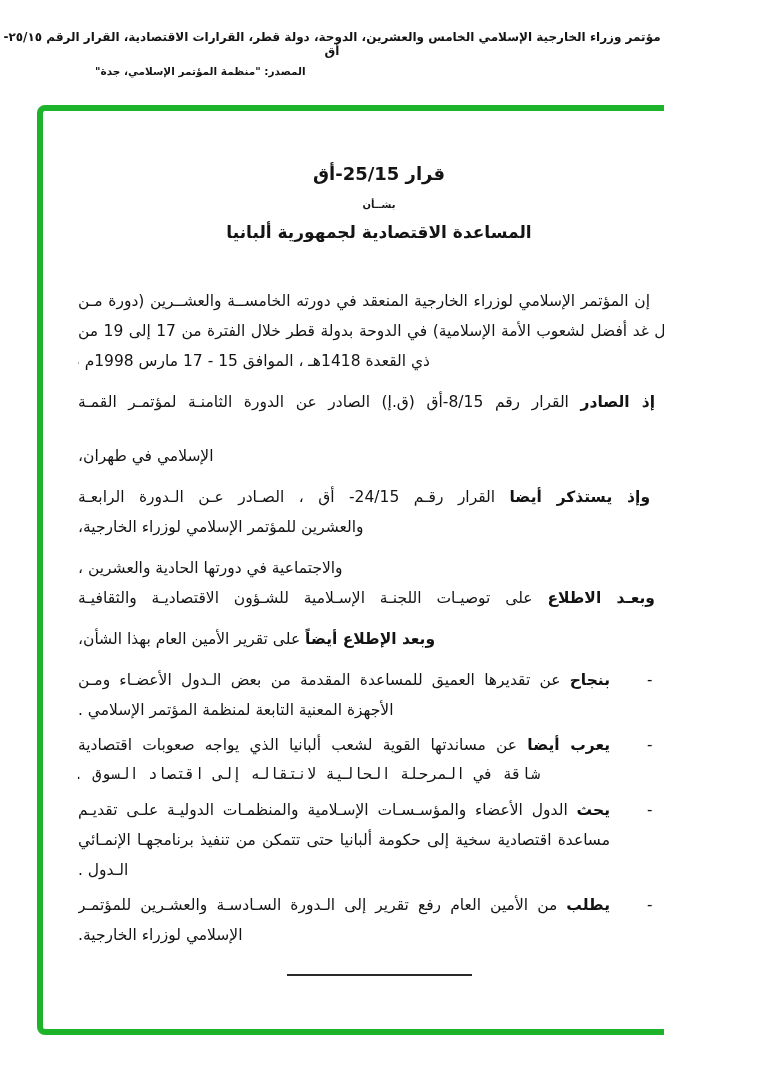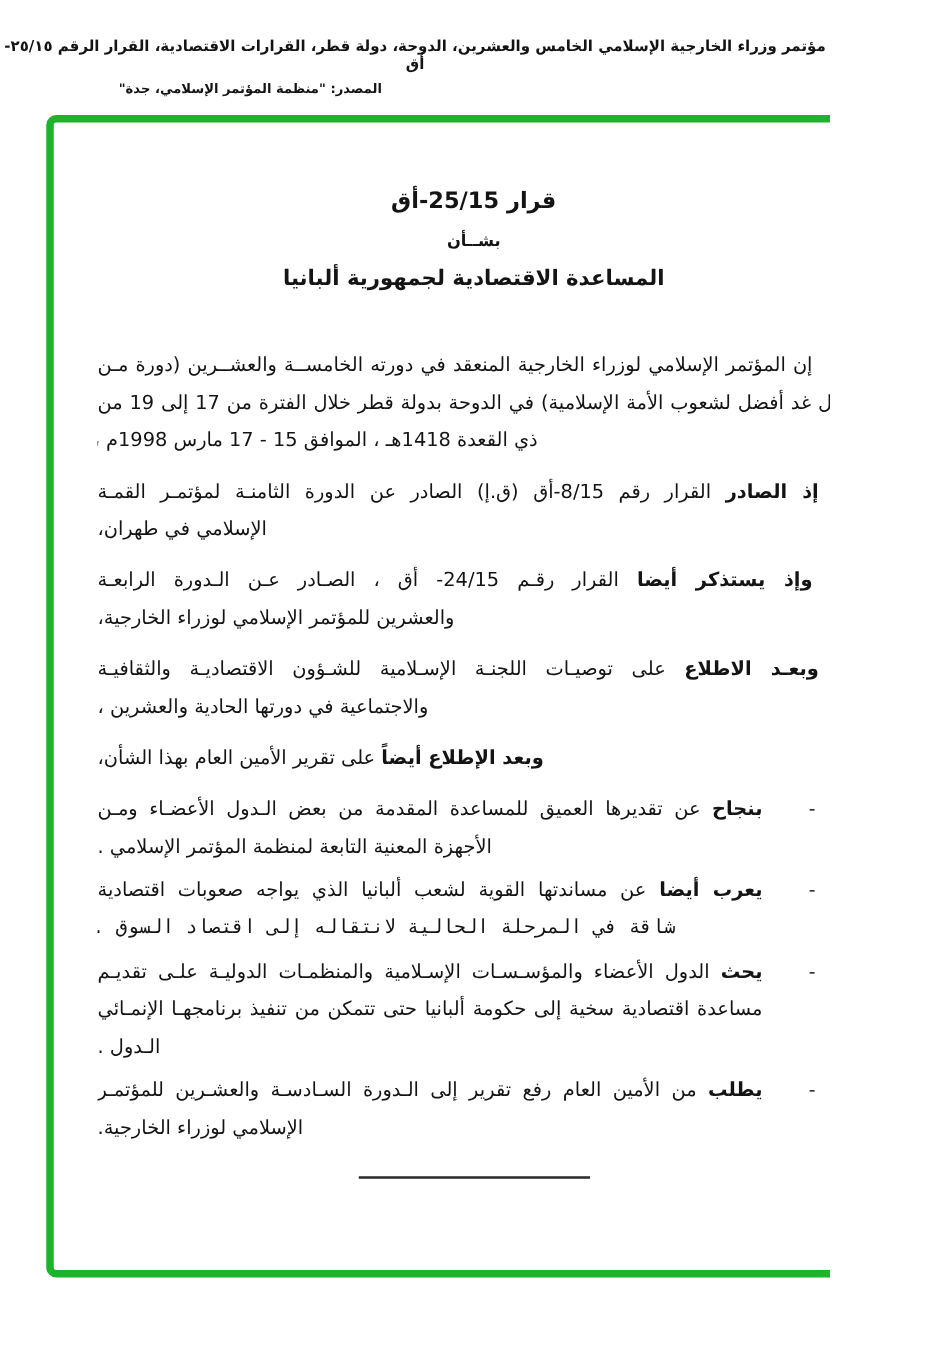--- a/index.html
+++ b/index.html
@@ -3,25 +3,25 @@
 <meta charset="utf-8">
 <style>
   html,body{margin:0;padding:0;background:#ffffff;}
   .page{position:relative;width:664px;height:1078px;background:#fff;overflow:hidden;
         font-family:"DejaVu Sans","Liberation Sans",sans-serif;color:#141414;}
   
   .hdr{direction:rtl;}
   .hdr1{padding-top:30px;text-align:center;font-weight:bold;font-size:12px;letter-spacing:0;}
   .hdr2{margin-top:7px;text-align:left;padding-left:95px;font-weight:bold;font-size:10.5px;}
   
-  .frame{position:absolute;left:37px;top:92px;width:681px;height:930px;box-sizing:border-box;
+  .frame{position:absolute;left:37px;top:105px;width:681px;height:930px;box-sizing:border-box;
          border:6px solid #1db32b;border-radius:8px;padding:0 32px 0 35px;background:#fff;}
   .titles{direction:rtl;text-align:center;margin-top:52px;font-weight:bold;}
   .t1{font-size:18px;}
-  .t2{font-size:13px;margin-top:15px;letter-spacing:1px;}
+  .t2{font-size:10px;margin-top:15px;letter-spacing:1px;}
   .t3{font-size:17px;margin-top:12px;}
   
   .docbody{direction:rtl;margin-top:44px;font-size:15.5px;}
   .para{margin-bottom:11px;}
   .line{height:30px;line-height:30px;text-align:left;white-space:nowrap;overflow:hidden;}
   .line.j{text-align:justify;text-align-last:justify;}
   .line b{font-weight:bold;}
   .item{display:flex;direction:rtl;margin-bottom:5px;}
   .num{flex:none;width:70px;height:30px;line-height:30px;display:flex;gap:15px;padding-right:3px;
        box-sizing:border-box;font-size:15px;}
@@ -46,29 +46,29 @@
     </div>
 
     <div class="docbody" id="docbody">
         <div class="para">
           <div class="line j" style="padding-right: 30px;">إن المؤتمر الإسلامي لوزراء الخارجية المنعقد في دورته الخامســة والعشــرين (دورة مـن</div>
           <div class="line j">أجل غد أفضل لشعوب الأمة الإسلامية) في الدوحة بدولة قطر خلال الفترة من 17 إلى 19 من</div>
           <div class="line" style="padding-right: 250px;">ذي القعدة 1418هـ ، الموافق 15 - 17 مارس 1998م ،</div>
         </div>
         <div class="para">
           <div class="line j" style="padding-right: 25px;"><b>إذ الصادر</b> القرار رقم 8/15-أق (ق.إ) الصادر عن الدورة الثامنـة لمؤتمـر القمـة</div>
-          <div class="line" style="padding-right: 70px;">الإسلامي في طهران،</div>
+          <div class="line" style="padding-right: 70px; margin-top: 24px;">الإسلامي في طهران،</div>
         </div>
         <div class="para">
           <div class="line j" style="padding-right: 30px;"><b>وإذ يستذكر أيضا</b> القرار رقـم 24/15- أق ، الصـادر عـن الـدورة الرابعـة</div>
           <div class="line" style="padding-right: 160px;">والعشرين للمؤتمر الإسلامي لوزراء الخارجية،</div>
         </div>
         <div class="para">
+          <div class="line" style="padding-right: 175px;">والاجتماعية في دورتها الحادية والعشرين ،</div>
           <div class="line j" style="padding-right: 25px;"><b>وبعـد الاطلاع</b> على توصيـات اللجنـة الإسـلامية للشـؤون الاقتصاديـة والثقافيـة</div>
-          <div class="line" style="padding-right: 175px;">والاجتماعية في دورتها الحادية والعشرين ،</div>
         </div>
         <div class="para">
           <div class="line" style="padding-right: 25px;"><b>وبعد الإطلاع أيضاً</b> على تقرير الأمين العام بهذا الشأن،</div>
         </div>
         <div class="item">
           <div class="num">
             <span>1</span>
             <span>-</span>
           </div>
           <div class="itext">

